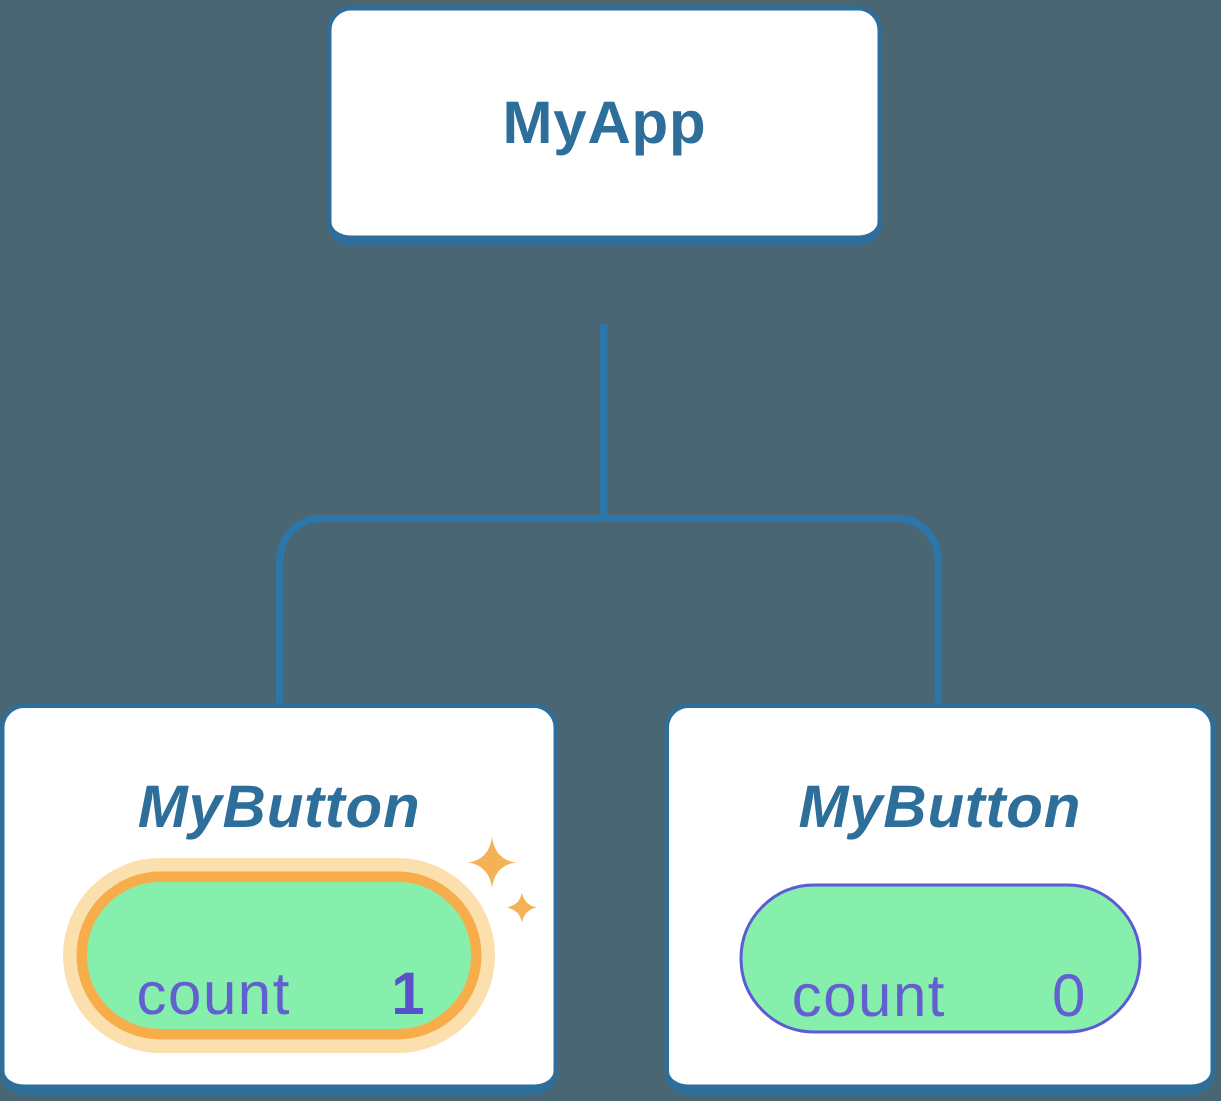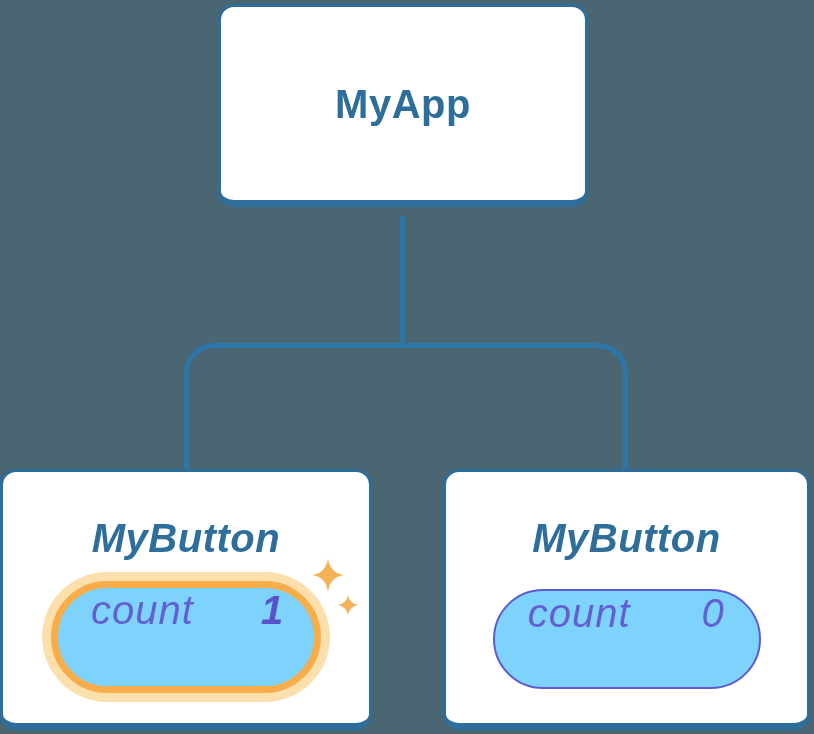--- a/index.html
+++ b/index.html
@@ -29,21 +29,21 @@
   .node {
     position:absolute;
     background:#ffffff;
     border:3px solid var(--node-border);
     border-bottom-width:7px;
     border-radius:16px;
     display:flex;
     flex-direction:column;
     align-items:center;
   }
-  .node-app   { left:218px; top:4px;   width:370px; height:203px; justify-content:center; }
+  .node-app   { left:218px; top:4px;   width:370px; height:160px; justify-content:center; }
   .node-left  { left:0px;   top:469px; width:372px; height:261px; }
   .node-right { left:443px; top:469px; width:367px; height:261px; }
 
   .node-title {
     color:var(--node-title);
     font-size:40px;
     font-weight:700;
     letter-spacing:0.5px;
     line-height:48px;
     white-space:nowrap;
@@ -63,23 +63,22 @@
     width:444px; height:127px;
     border:5px solid var(--connector);
     border-bottom:none;
     border-radius:30px 30px 0 0;
   }
 
   
   .pill {
     position:relative;
     display:flex;
-    align-items:flex-start;
-    background:#7dd3fc;
-    font-style:italic;
+    align-items:flex-end;
+    background:#86efac;
   }
   .pill-segment {
     display:flex;
     align-items:center;
     justify-content:center;
   }
   .pill-key {
     color:var(--state-purple);
     font-size:40px;
     font-weight:400;

